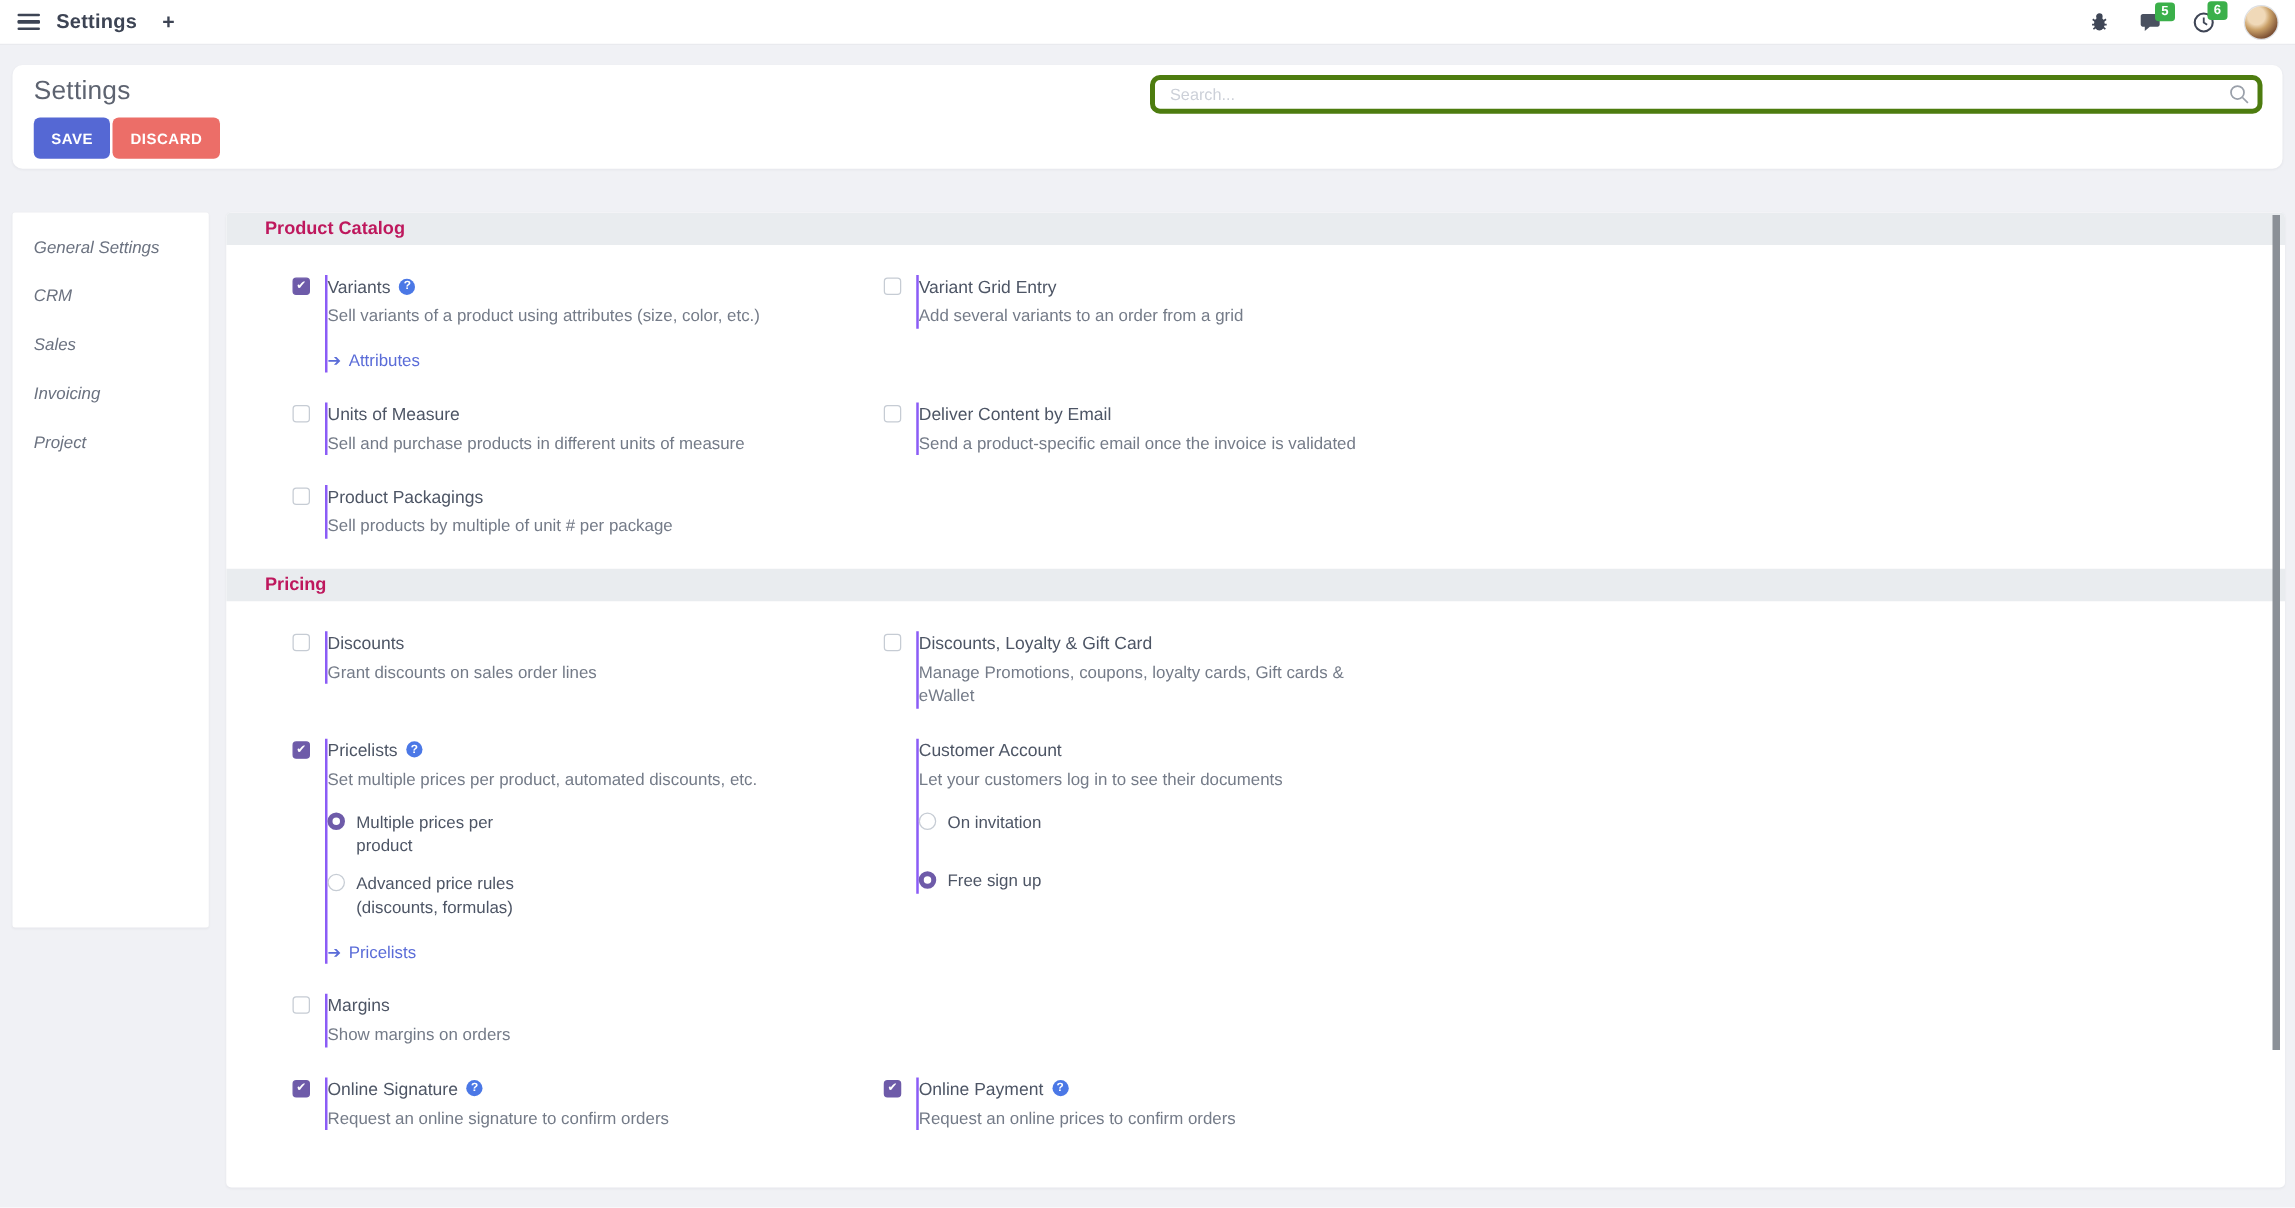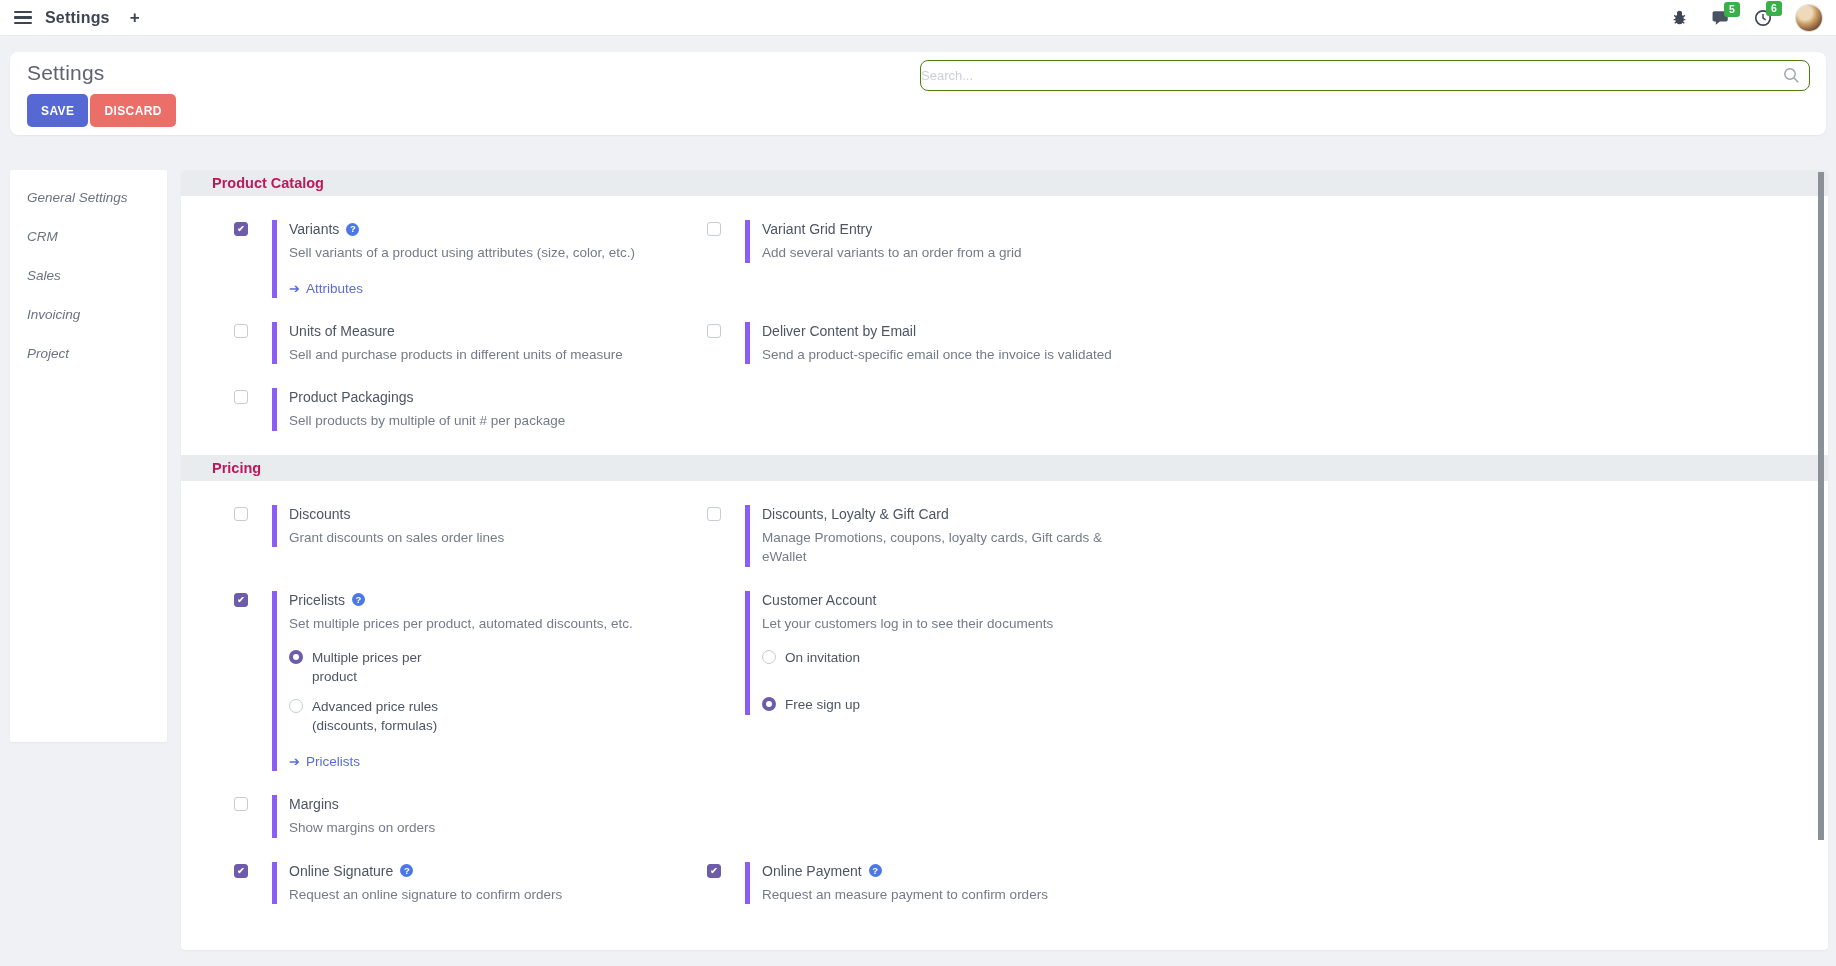--- a/index.html
+++ b/index.html
@@ -24,43 +24,43 @@
   
   .header-card { position:absolute; left:10px; top:52px; width:1816px; height:83px; background:#fff;
                  border-radius:8px; box-shadow:0 1px 2px rgba(40,40,60,.05); }
   .page-title { position:absolute; left:17px; top:9px; font-size:21px; color:#5d6370; font-weight:400; letter-spacing:.2px; }
   .btn-row { position:absolute; left:17px; top:42px; display:flex; gap:2px; }
   .btn { border:none; border-radius:5px; color:#fff; font-size:12px; font-weight:600; letter-spacing:.4px;
          padding:0 14px; height:33px; cursor:pointer; font-family:inherit; }
   .btn-save { background:#5568d4; }
   .btn-discard { background:#ec6e68; }
   .search-wrap { position:absolute; left:910px; top:8px; width:890px; height:31px; }
-  .search-input { width:100%; height:100%; border:1px solid #4d7c0f; border-radius:8px; background:#fff;
-                  padding:0 38px 0 0; font-size:13px; color:#4d5565; font-family:inherit; outline:none; }
+  .search-input { width:100%; height:100%; border:4px solid #4d7c0f; border-radius:8px; background:#fff;
+                  padding:0 38px 0 12px; font-size:13px; color:#4d5565; font-family:inherit; outline:none; }
   .search-input::placeholder { color:#ccd0d8; }
   .search-icon { position:absolute; right:10px; top:7px; }
 
   
   .sidebar { position:absolute; left:10px; top:170px; width:157px; height:572px; background:#fff;
              border-radius:2px; box-shadow:0 1px 2px rgba(40,40,60,.05); padding-top:8px;font-style:italic; }
   .side-item { padding:12px 10px 12px 17px; font-size:13.5px; color:#6b7280; cursor:pointer; }
 
   
   .panel { position:absolute; left:181px; top:170px; width:1647px; height:780px; background:#fff;
            border-radius:4px; box-shadow:0 1px 2px rgba(40,40,60,.05); overflow:hidden; }
   .section-bar { height:26px; background:#e9ecef; display:flex; align-items:center; padding-left:31px;
                  font-size:14.5px; font-weight:700; color:#be185d; }
   .section-bar + .section-bar, .row + .section-bar { margin-top:24px; }
   .row { display:flex; align-items:flex-start; padding-left:53px; margin-top:24px; }
   .setting { width:473px; display:flex; align-items:stretch; flex:none; }
   .cb-col { width:26px; flex:none; padding-top:2px; }
   .checkbox { width:14px; height:14px; border-radius:3px; border:1px solid #c6ccd4; background:#fff;
               display:flex; align-items:center; justify-content:center; cursor:pointer; }
   .checkbox.checked { border-color:#6e5ba9; background:#6e5ba9; color:#fff; font-size:9.5px; line-height:1; }
-  .box-text { border-left:5px solid #8b5cf6; padding-left:12px; flex:1; min-height:42px;margin-left:12px; }
+  .box-text { border-left:2px solid #8b5cf6; flex:1; min-height:42px; }
   .label-row { display:flex; align-items:center; gap:7px; font-size:14px; color:#4d5565; line-height:18px; }
   .help { width:13px; height:13px; border-radius:50%; background:#4b78e6; color:#fff; font-size:9.5px;
           font-weight:700; display:inline-flex; align-items:center; justify-content:center; cursor:pointer; flex:none; }
   .desc { margin-top:5px; font-size:13.5px; color:#747b88; line-height:19.6px; white-space:pre-line; max-width:470px; }
   .radios { margin-top:14px; }
   .radio-row { display:flex; gap:9px; margin-bottom:10px; cursor:pointer; }
   .radio { width:14px; height:14px; border-radius:50%; border:1px solid #c6ccd4; background:#fff; flex:none; margin-top:2px; }
   .radio.selected { border:4.5px solid #6e5ba9; }
   .radio-label { font-size:13.5px; color:#4d5565; line-height:19.6px; white-space:pre-line; }
   .inline-radios { margin-top:14px; display:flex; gap:28px;flex-direction:column; }
@@ -303,17 +303,17 @@
       </div>
       <div class="setting">
         <div class="cb-col">
           <div class="checkbox checked" role="checkbox">✔</div>
         </div>
         <div class="box-text">
           <div class="label-row">
             <span>Online Payment</span>
             <span class="help">?</span>
           </div>
-          <div class="desc">Request an measure payment to confirm orders</div>
+          <div class="desc">Request an online prices to confirm orders</div>
         </div>
       </div>
     </div>
   </div>
 
 </body></html>

